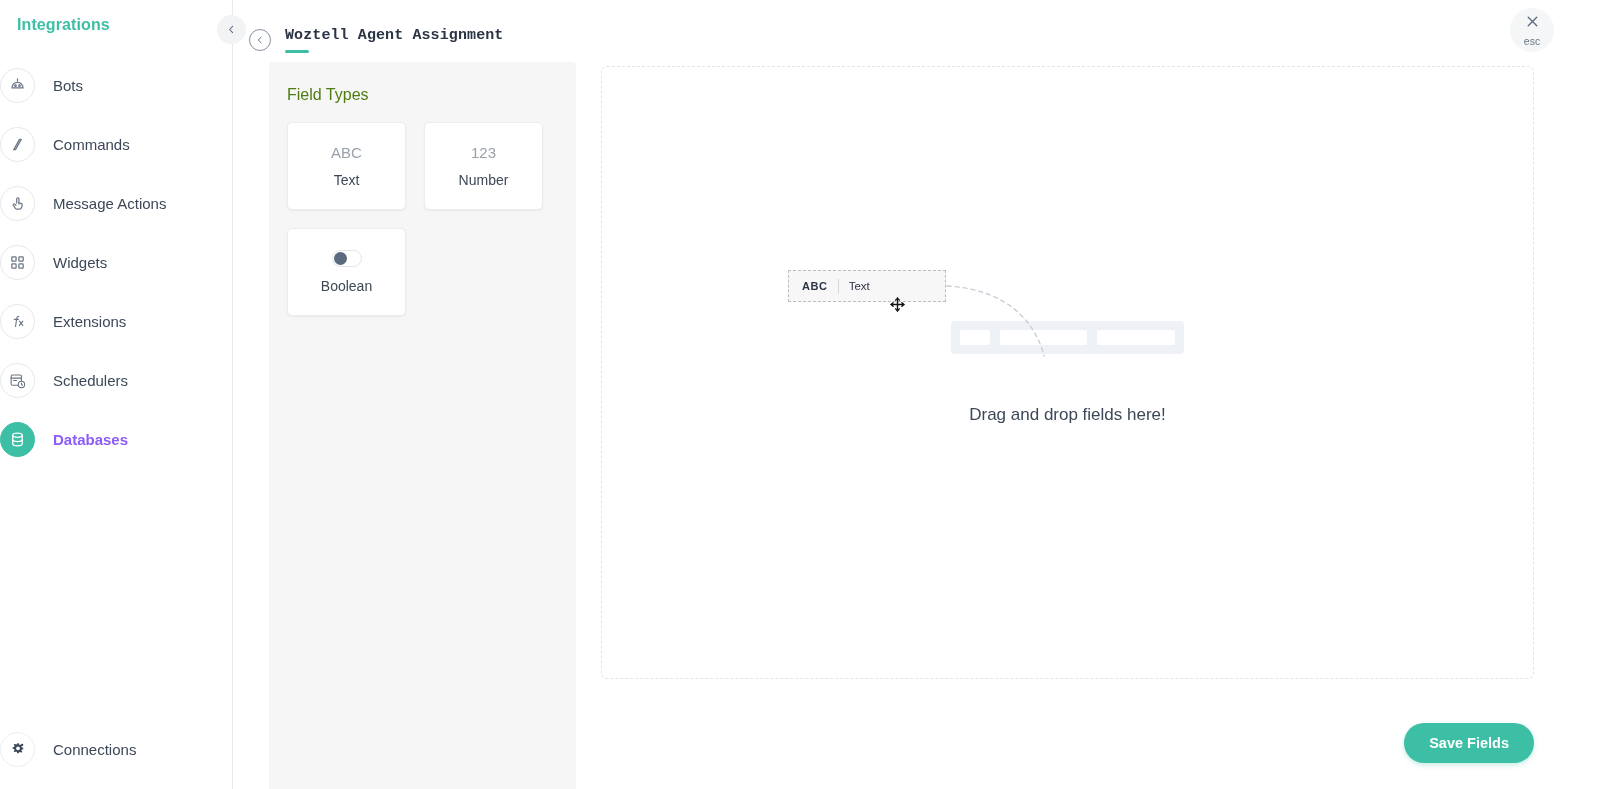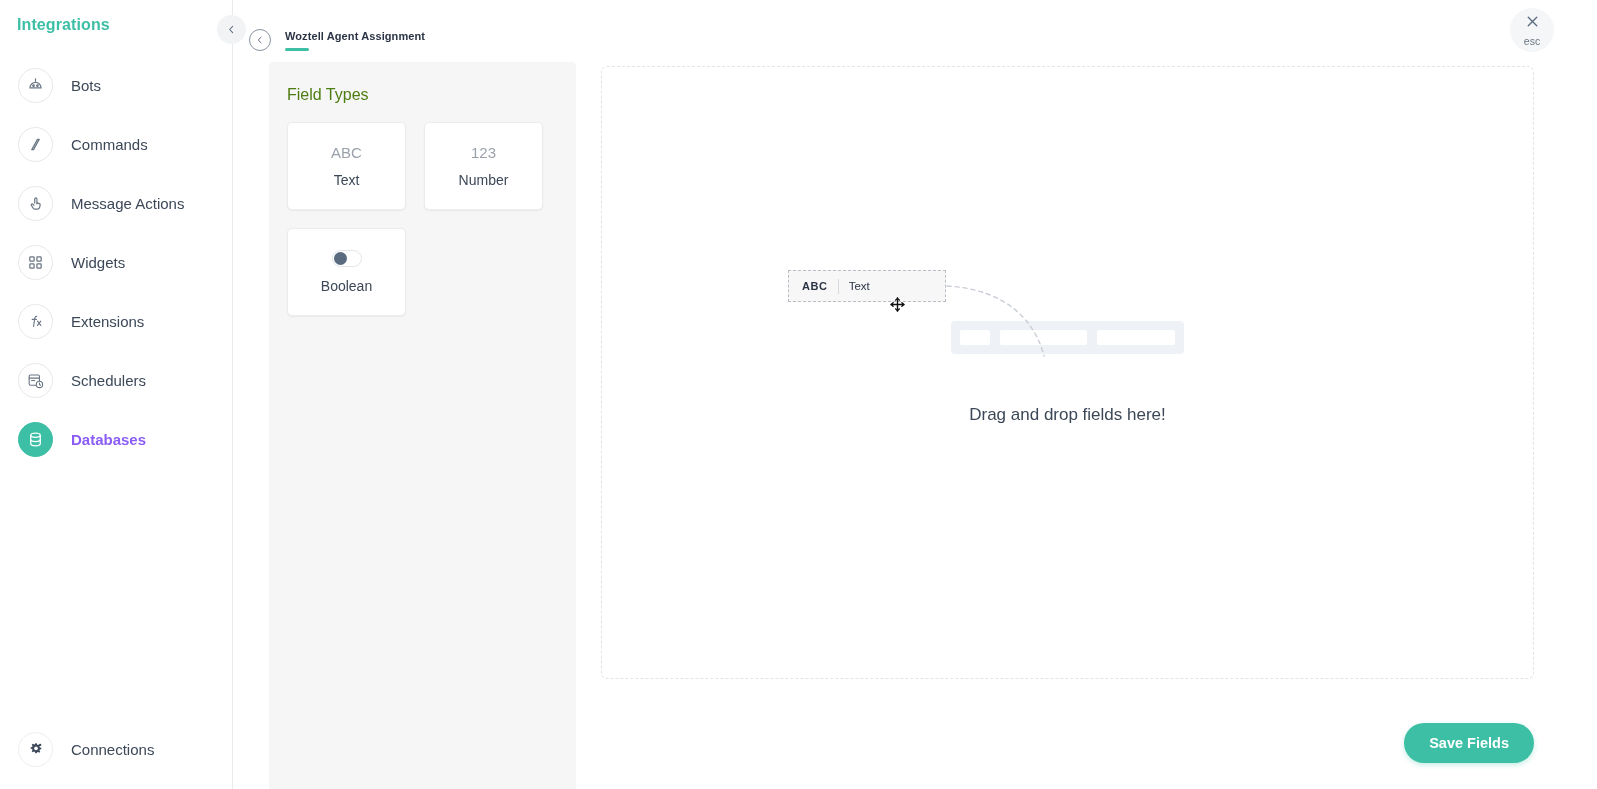--- a/index.html
+++ b/index.html
@@ -23,21 +23,20 @@
     color: #3dbfa5;
     font-size: 16px;
     font-weight: bold;
     padding: 16px 0 0 17px;
     letter-spacing: .1px;
   }
   .nav-list { margin-top: 22px; }
   .nav-item {
     display: flex; align-items: center;
     height: 59px;
-    padding-left: 18px;
     cursor: pointer;
   }
   .nav-icon {
     width: 35px; height: 35px;
     border-radius: 50%;
     border: 1px solid #e7e8ea;
     display: flex; align-items: center; justify-content: center;
     flex: 0 0 35px;
     background: #fff;
   }
@@ -85,22 +84,23 @@
     height: 62px;
   }
   .back-btn {
     width: 22px; height: 22px; border-radius: 50%;
     border: 1.4px solid #8892a0;
     display: flex; align-items: center; justify-content: center;
     cursor: pointer; flex: 0 0 22px;
   }
   .title-wrap { margin-left: 14px; position: relative; }
   .page-title {
-    font-size: 11px; font-weight: bold; color: #2b3445;
+    font-size: 15px; font-weight: bold; color: #2b3445;
     letter-spacing: .1px;
+    font-family: Liberation Mono, monospace;
   }
   .title-underline {
     margin-top: 6px;
     width: 24px; height: 3px; border-radius: 2px;
     background: #3dbfa5;
   }
 
   .esc-btn {
     position: absolute; right: 43px; top: 8px;
     width: 44px; height: 44px; border-radius: 50%;

